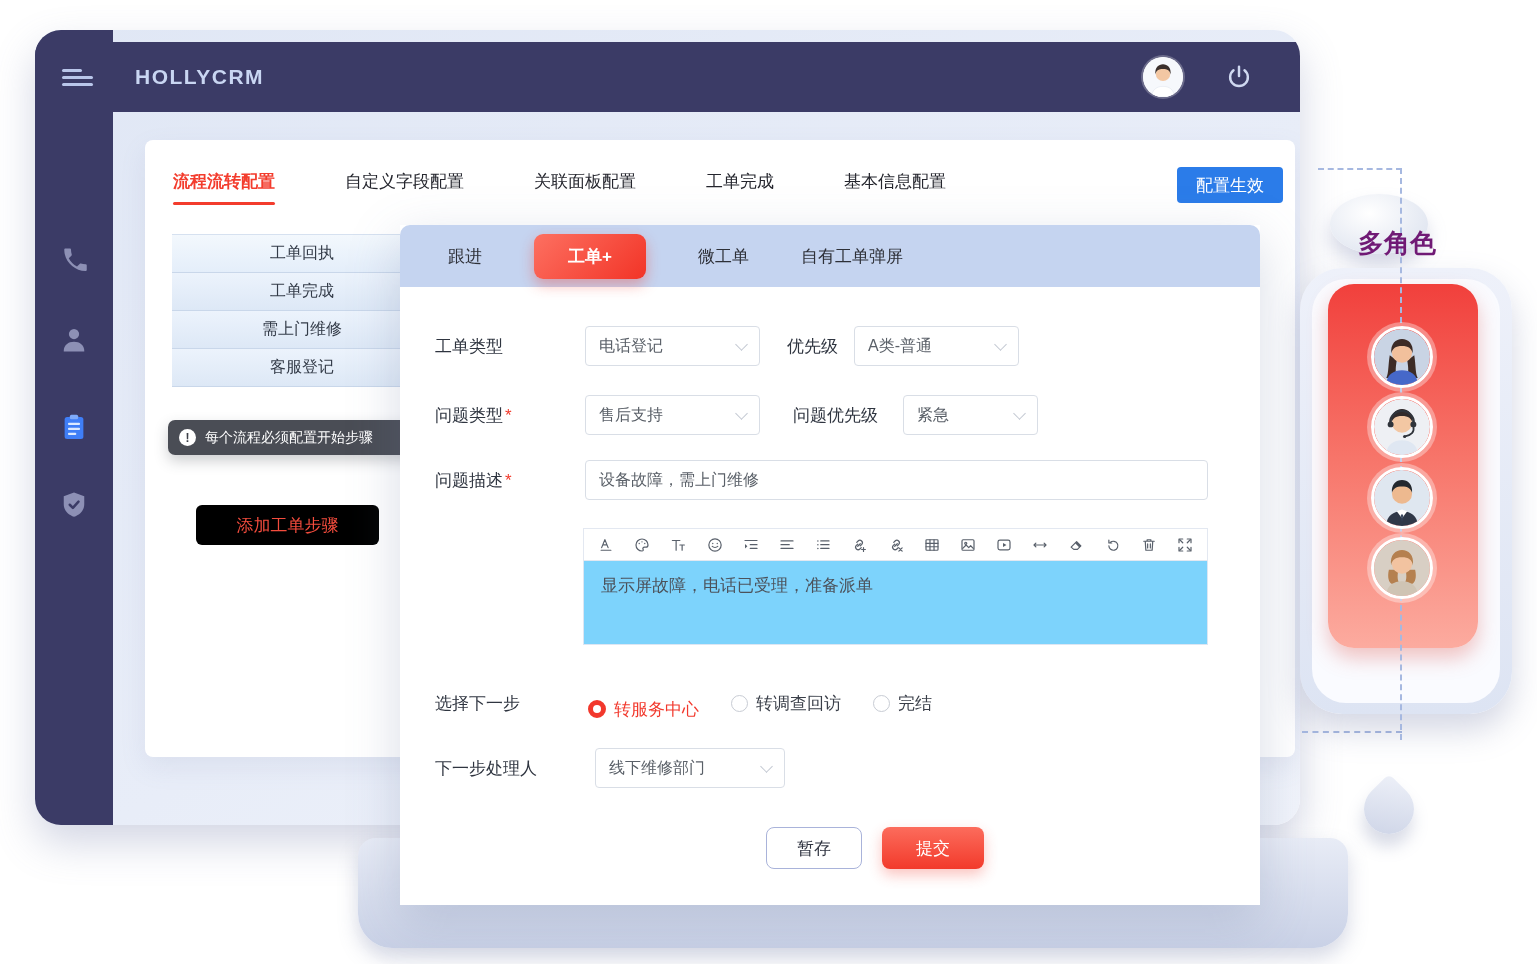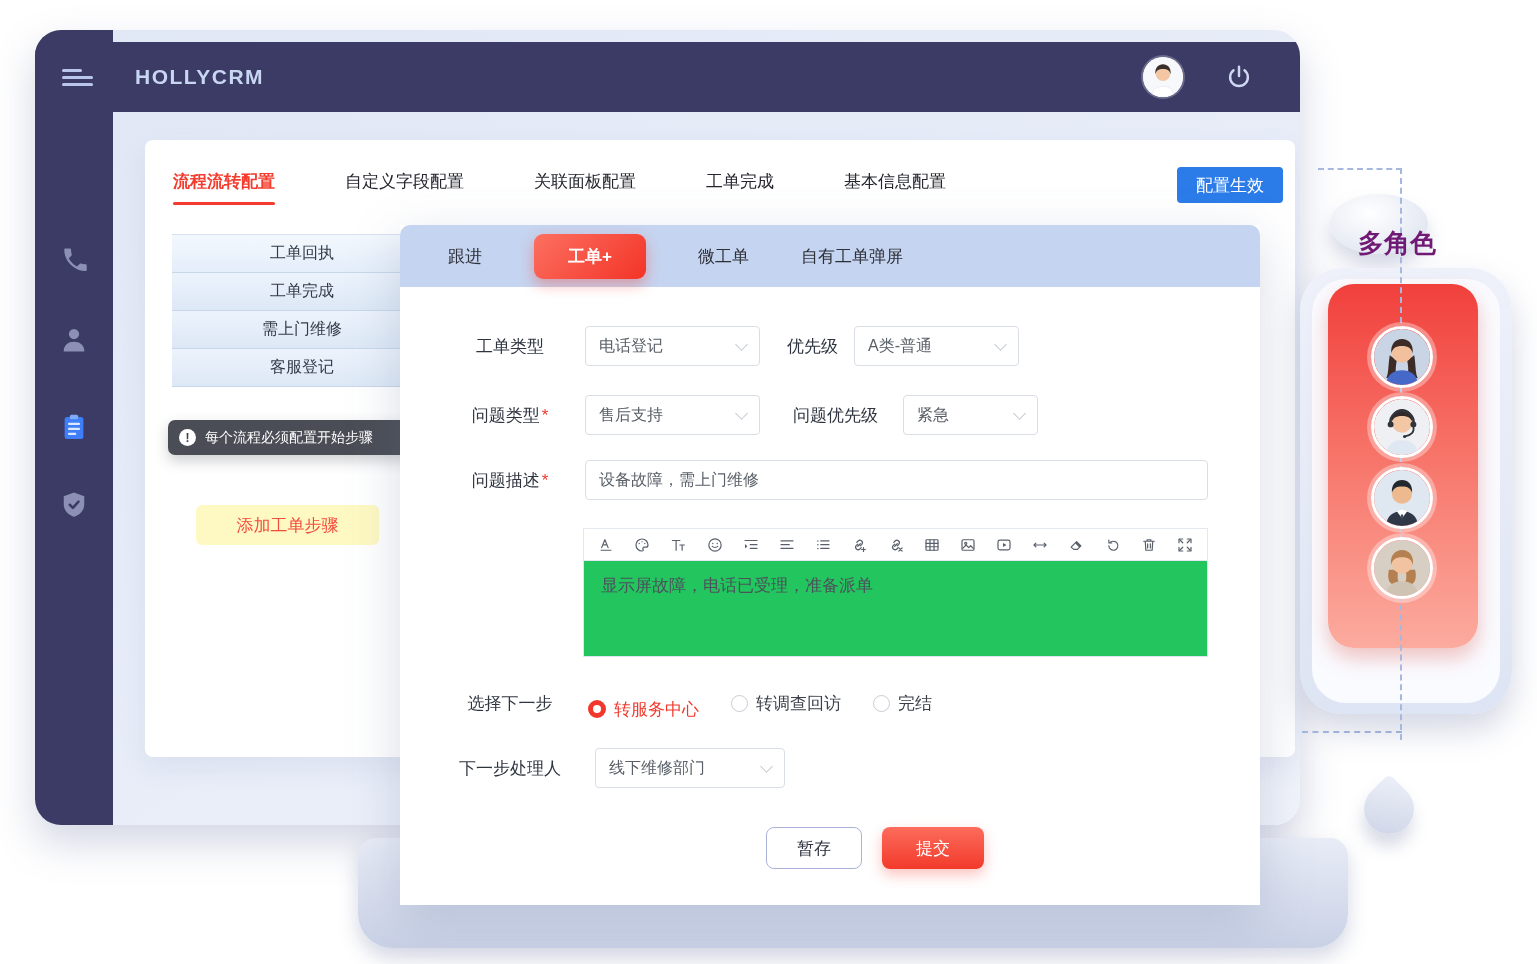--- a/index.html
+++ b/index.html
@@ -39,54 +39,54 @@
   .flow-row{height:38px;display:flex;align-items:center;justify-content:center;font-size:16px;
     color:#333b48;background:linear-gradient(180deg,#ecf3fc,#dde8f6);
     border-bottom:1px solid #c9d7ea;cursor:pointer;}
   .flow-row:first-child{background:linear-gradient(180deg,#f3f8fd,#e4eefa);}
 
   .flow-tooltip{position:absolute;left:23px;top:280px;width:254px;height:35px;
     background:rgba(60,63,72,.93);border-radius:7px;display:flex;align-items:center;gap:9px;
     padding:0 11px;color:#fff;font-size:14px;box-shadow:0 6px 14px rgba(60,63,72,.25);}
   .tooltip-excl{width:17px;height:17px;border-radius:50%;background:#fff;color:#3c3f48;
     font-weight:bold;font-size:12px;display:flex;align-items:center;justify-content:center;flex:0 0 17px;}
-  .add-step-btn{position:absolute;left:51px;top:365px;width:183px;height:40px;background:#fef9c3;
+  .add-step-btn{position:absolute;left:51px;top:365px;width:183px;height:40px;background:#000000;
     border:none;border-radius:6px;color:#f44c3d;font-size:17px;cursor:pointer;}
 
   
   .stacked-card{position:absolute;left:358px;top:838px;width:990px;height:110px;
     border-radius:18px 18px 34px 34px;background:linear-gradient(180deg,#e8ecf6,#c9d1e6);
     box-shadow:0 10px 20px rgba(120,130,170,.30);}
 
   
   .modal{position:absolute;left:400px;top:225px;width:860px;height:680px;background:#fff;
     border-radius:0;box-shadow:0 16px 48px rgba(100,115,155,.25);}
   .modal-tabs{height:62px;background:#c5d4f0;border-radius:10px 10px 0 0;display:flex;
     align-items:center;padding-left:48px;gap:52px;}
   .modal-tab{font-size:17px;color:#2e3038;cursor:pointer;}
   .modal-tab.pill{background:linear-gradient(135deg,#fd7061,#f23427);color:#fff;font-weight:bold;
     padding:11px 34px;border-radius:9px;box-shadow:0 6px 14px rgba(242,60,48,.38);}
 
-  .form-row{position:absolute;left:35px;display:flex;align-items:center;height:40px;text-align:center;}
+  .form-row{position:absolute;left:35px;display:flex;align-items:center;height:40px;}
   .f-label{font-size:17px;color:#2f3540;}
   .req{color:#f23a2b;margin-left:2px;}
   .lbl-1{width:150px;}
   .select,.text-input{height:40px;border:1px solid #d9dee6;border-radius:4px;background:#fff;
     display:flex;align-items:center;padding:0 13px;font-size:16px;color:#5a6068;cursor:pointer;}
   .select{justify-content:space-between;}
   .chev{width:9px;height:9px;border-right:1.6px solid #c3c8d2;border-bottom:1.6px solid #c3c8d2;
     transform:rotate(45deg);margin-top:-4px;flex:0 0 9px;}
 
   .editor{position:absolute;left:183px;top:303px;width:625px;}
   .editor-toolbar{height:33px;border:1px solid #e3e8f1;background:#fff;display:flex;
     align-items:center;justify-content:space-between;padding:0 13px;}
   .tb-icon{width:18px;height:18px;cursor:pointer;display:block;}
   .tb-icon svg{width:18px;height:18px;stroke:#59606b;fill:none;stroke-width:1.6;
     stroke-linecap:round;stroke-linejoin:round;display:block;}
-  .editor-body{height:96px;background:#22c55e;border:1px solid #dce6f3;border-top:none;
+  .editor-body{height:84px;background:#7dd3fc;border:1px solid #dce6f3;border-top:none;
     padding:13px 17px;font-size:17px;color:#4c525b;cursor:text;}
 
   .radio{width:17px;height:17px;border-radius:50%;background:#fff;border:1.5px solid #c8ccd4;
     flex:0 0 17px;cursor:pointer;}
   .radio.checked{border:5px solid #f2382c;width:18px;height:18px;flex-basis:18px;}
   .radio-item{display:flex;align-items:center;gap:8px;font-size:17px;color:#3a3f49;cursor:pointer;}
   .radio-item.selected{color:#f2382c;margin-top:12px;}
 
   .btn-save{position:absolute;left:366px;top:602px;width:96px;height:42px;background:#fff;
     border:1.5px solid #a9b3da;border-radius:8px;font-size:17px;color:#2f3340;cursor:pointer;}

